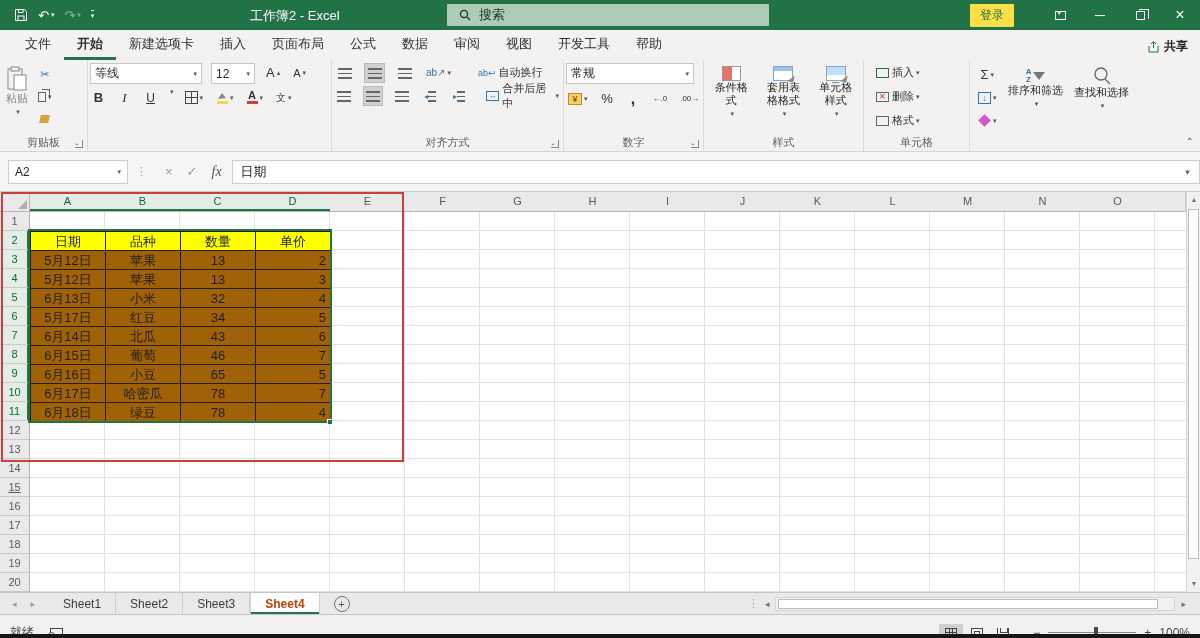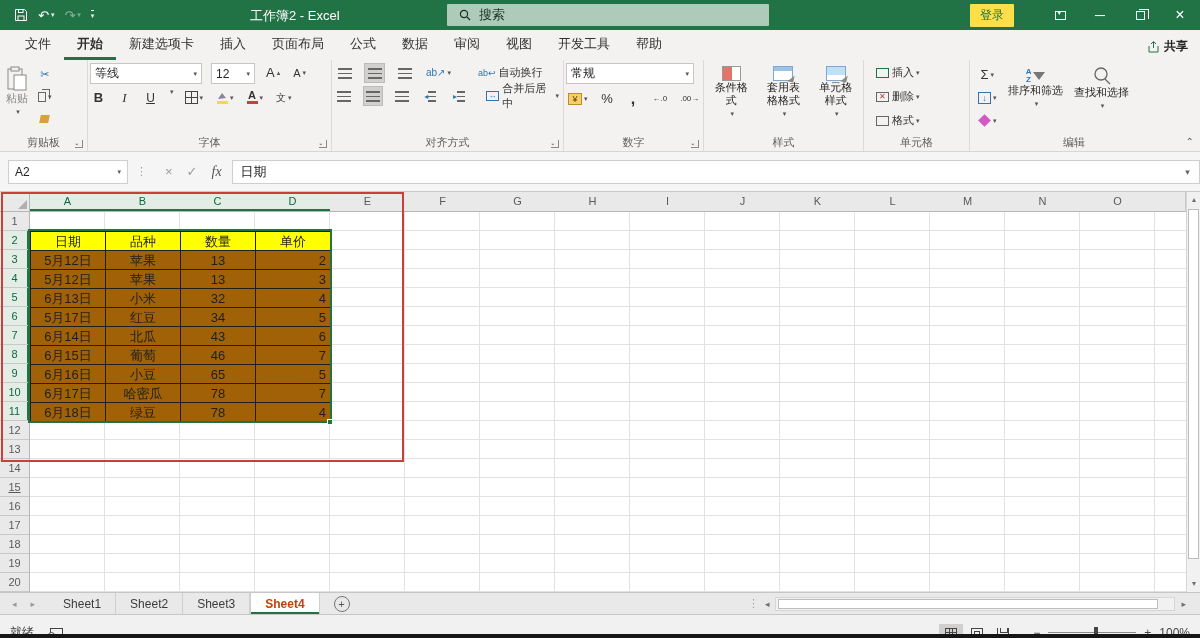--- a/index.html
+++ b/index.html
@@ -237,21 +237,20 @@
               <i style="background:#c9403a"></i>
             </span>
             <b class="dd">▾</b>
           </span>
         <span class="mbtn" style="font-size:10px">
             <span>文</span>
             <b class="dd">▾</b>
           </span>
       </div>
     </div>
-    <div class="grp-label"><span>字体</span><span class="launcher"></span></div>
   </div>
 
   <div class="grp" style="width:232px">
     <div class="grp-body" style="flex-direction:column;gap:3px">
       <div class="mrow">
         <span class="albtn">
             <span class="lines"></span>
           </span>
         <span class="albtn on">
             <span class="lines"></span>
@@ -365,21 +364,20 @@
       </div>
       <div class="bigbtn" style="width:66px">
         <svg width="20" height="20" viewBox="0 0 20 20">
             <circle cx="9" cy="8" r="6" fill="none" stroke="#666" stroke-width="1.3"></circle>
             <line x1="13" y1="13" x2="18" y2="18" stroke="#666" stroke-width="1.3"></line>
           </svg>
         <span>查找和选择</span>
           <b class="dd">▾</b>
       </div>
     </div>
-    <div class="grp-label"><span>编辑</span></div>
   </div>
 
   <span class="collapse">⌃</span>
 </div>
 
 <div id="fbar">
   <div id="namebox">
       <span>A2</span>
       <b class="dd">▾</b>
     </div>

